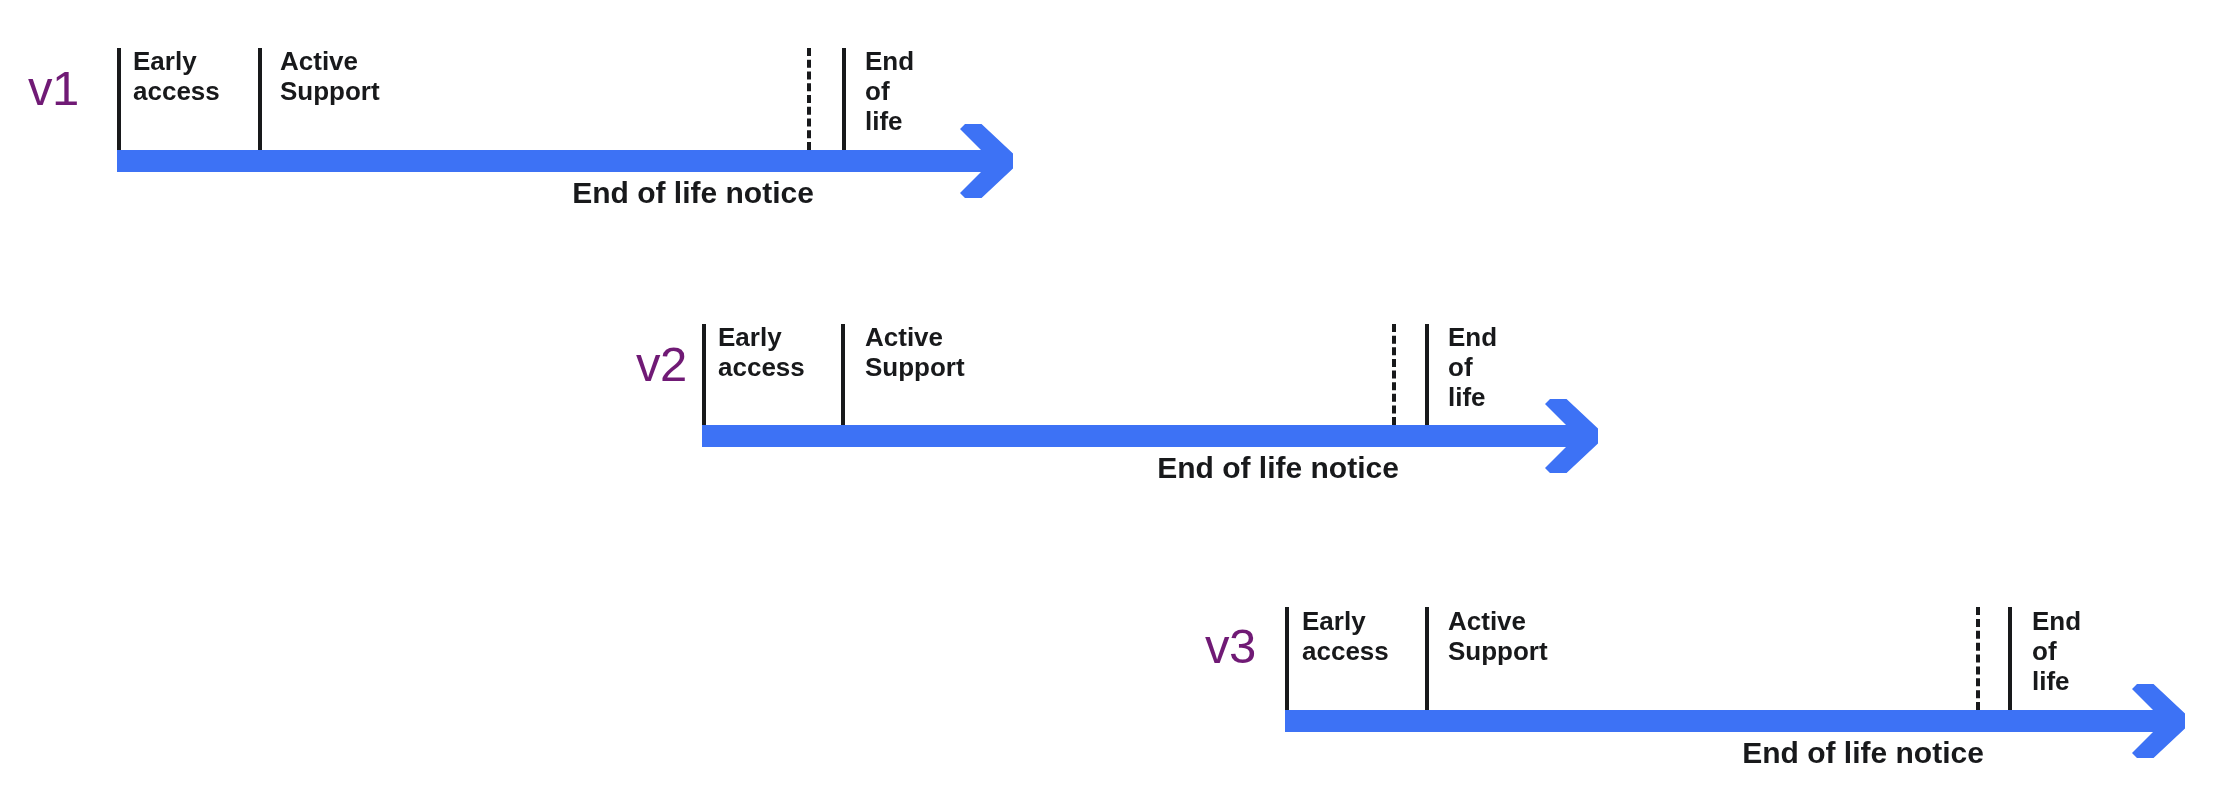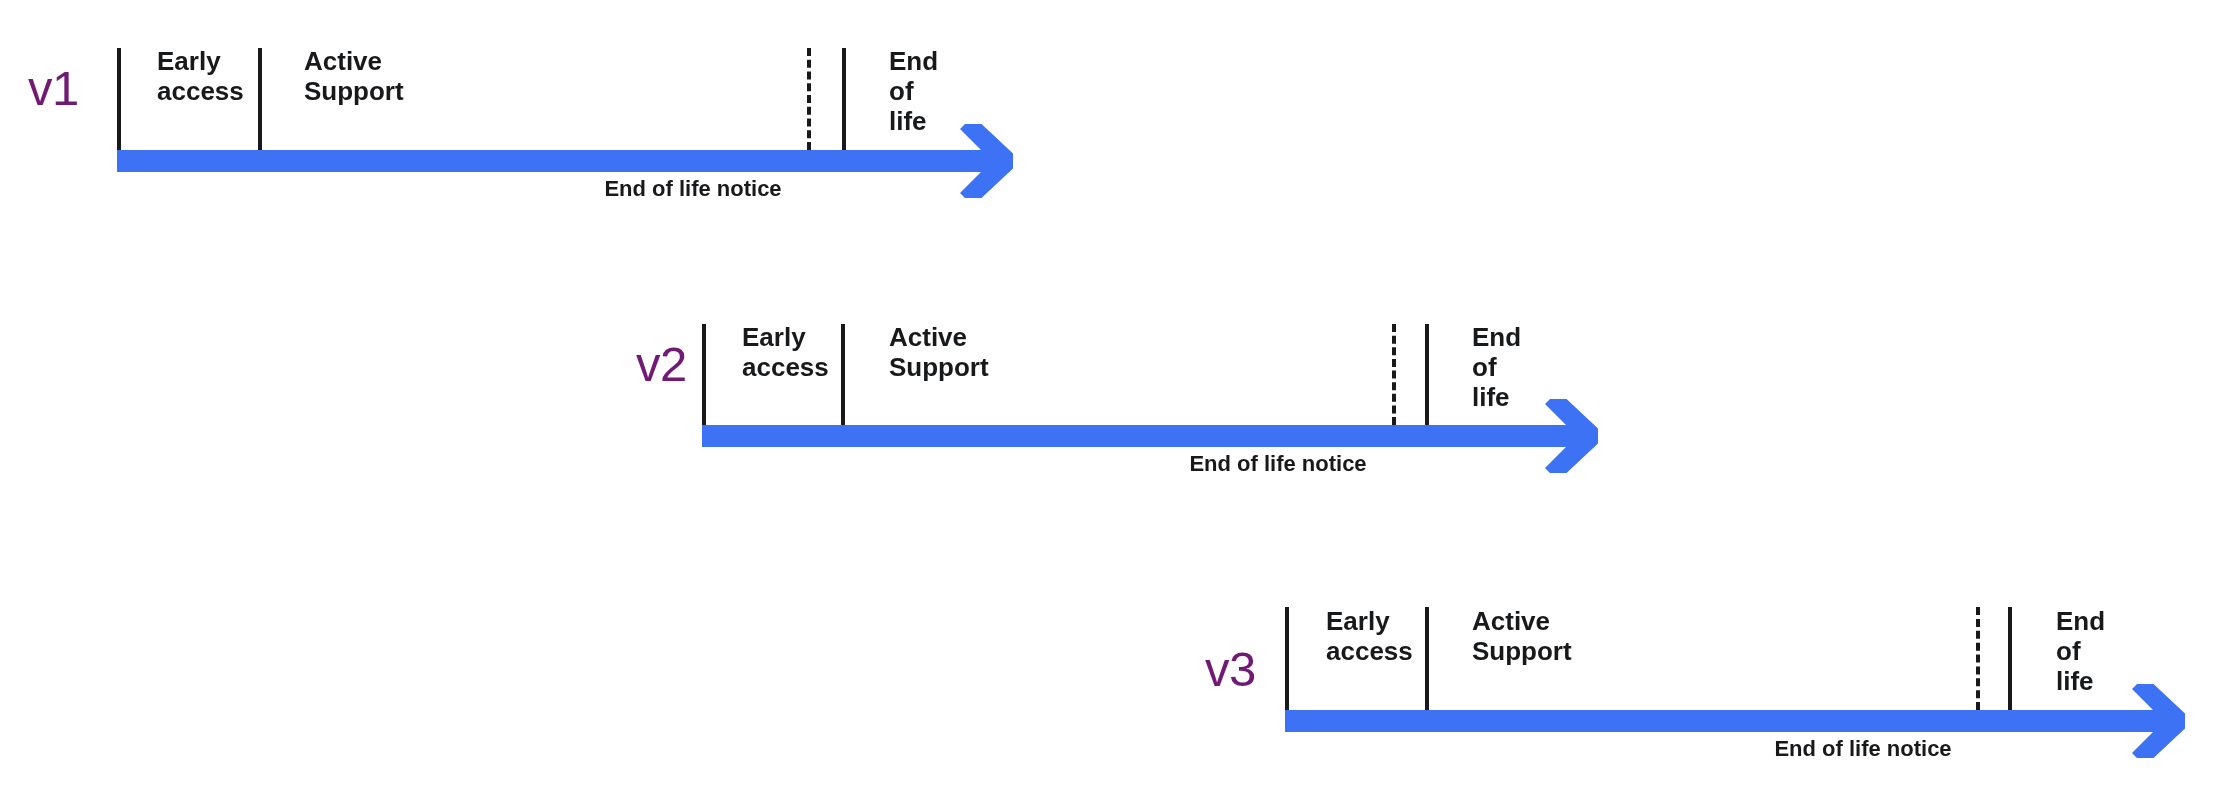--- a/index.html
+++ b/index.html
@@ -51,40 +51,39 @@
   }
 
   
   .phase-label {
     position: absolute;
     font-size: 26px;
     font-weight: 700;
     color: #18191b;
     line-height: 1.16;
     white-space: pre-line;
-    margin-left: 24px;
   }
 
   
   .bar {
     position: absolute;
     height: 22px;
     background: #3d72f5;
   }
 
   
   .arrow-head {
     position: absolute;
     display: block;
   }
 
   
   .notice-label {
     position: absolute;
-    font-size: 22px;
+    font-size: 30px;
     font-weight: 700;
     color: #18191b;
     line-height: 1;
     white-space: nowrap;
     transform: translateX(-50%);
   }
 </style>
 </head>
 <body>
 
@@ -115,21 +114,21 @@
       <div class="divider dashed" style="left: 1392px; top: 324px; height: 101px;"></div>
       <div class="divider" style="left: 1425px; top: 324px; height: 101px;"></div>
       <div class="phase-label" style="left: 1448px; top: 322px;">End of life</div>
       <div class="bar" style="left: 702px; top: 425px; width: 834px; background: rgb(61, 114, 245);"></div>
       <svg class="arrow-head" width="62" height="74" viewBox="0 0 62 74" style="left: 1536px; top: 399px;">
         <path d="M0 26 H30 L9 5 L22 -8 L70 37 L22 82 L9 69 L30 48 H0 Z" fill="#3d72f5"></path>
       </svg>
       <div class="notice-label" style="left: 1278px; top: 453px;">End of life notice</div>
     </div>
     <div class="track">
-      <div class="version-label" style="left: 1205px; top: 622px; margin-top: 23px;">v3</div>
+      <div class="version-label" style="left: 1205px; top: 622px;">v3</div>
       <div class="divider" style="left: 1285px; top: 607px; height: 103px;"></div>
       <div class="phase-label" style="left: 1302px; top: 606px;">Early
 access</div>
       <div class="divider" style="left: 1425px; top: 607px; height: 103px;"></div>
       <div class="phase-label" style="left: 1448px; top: 606px;">Active Support</div>
       <div class="divider dashed" style="left: 1976px; top: 607px; height: 103px;"></div>
       <div class="divider" style="left: 2008px; top: 607px; height: 103px;"></div>
       <div class="phase-label" style="left: 2032px; top: 606px;">End of life</div>
       <div class="bar" style="left: 1285px; top: 710px; width: 838px; background: rgb(61, 114, 245);"></div>
       <svg class="arrow-head" width="62" height="74" viewBox="0 0 62 74" style="left: 2123px; top: 684px;">

